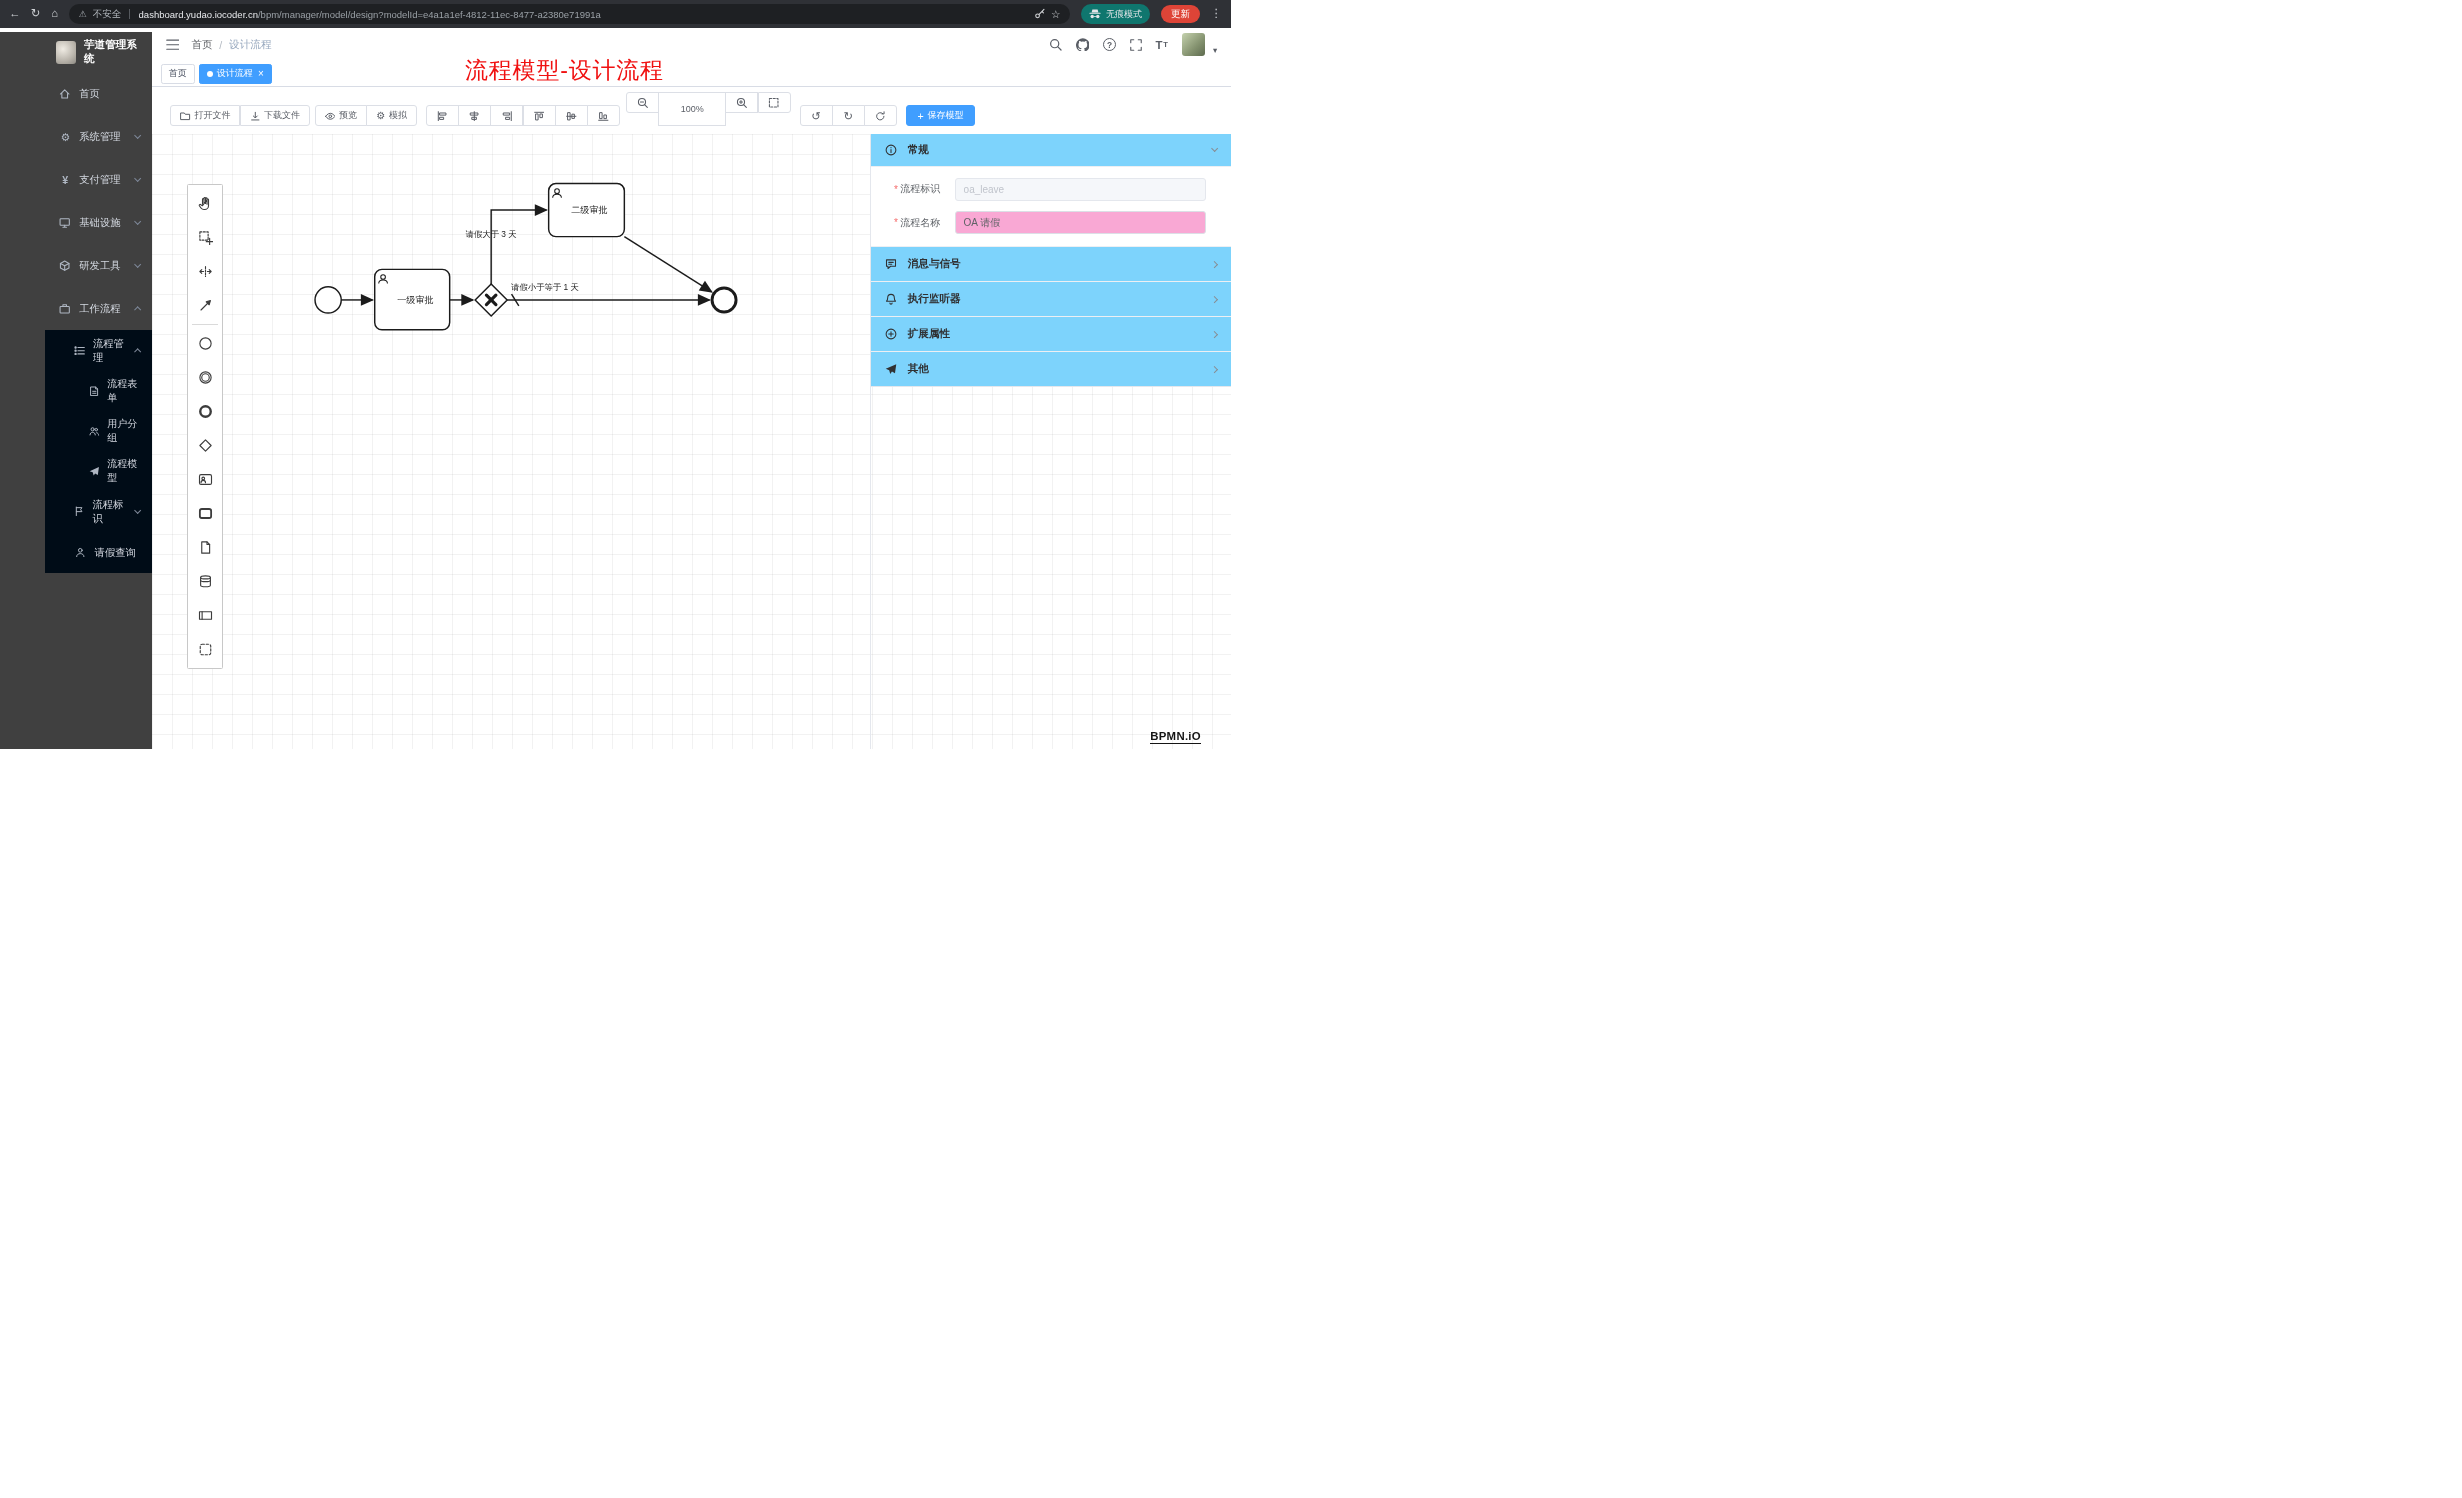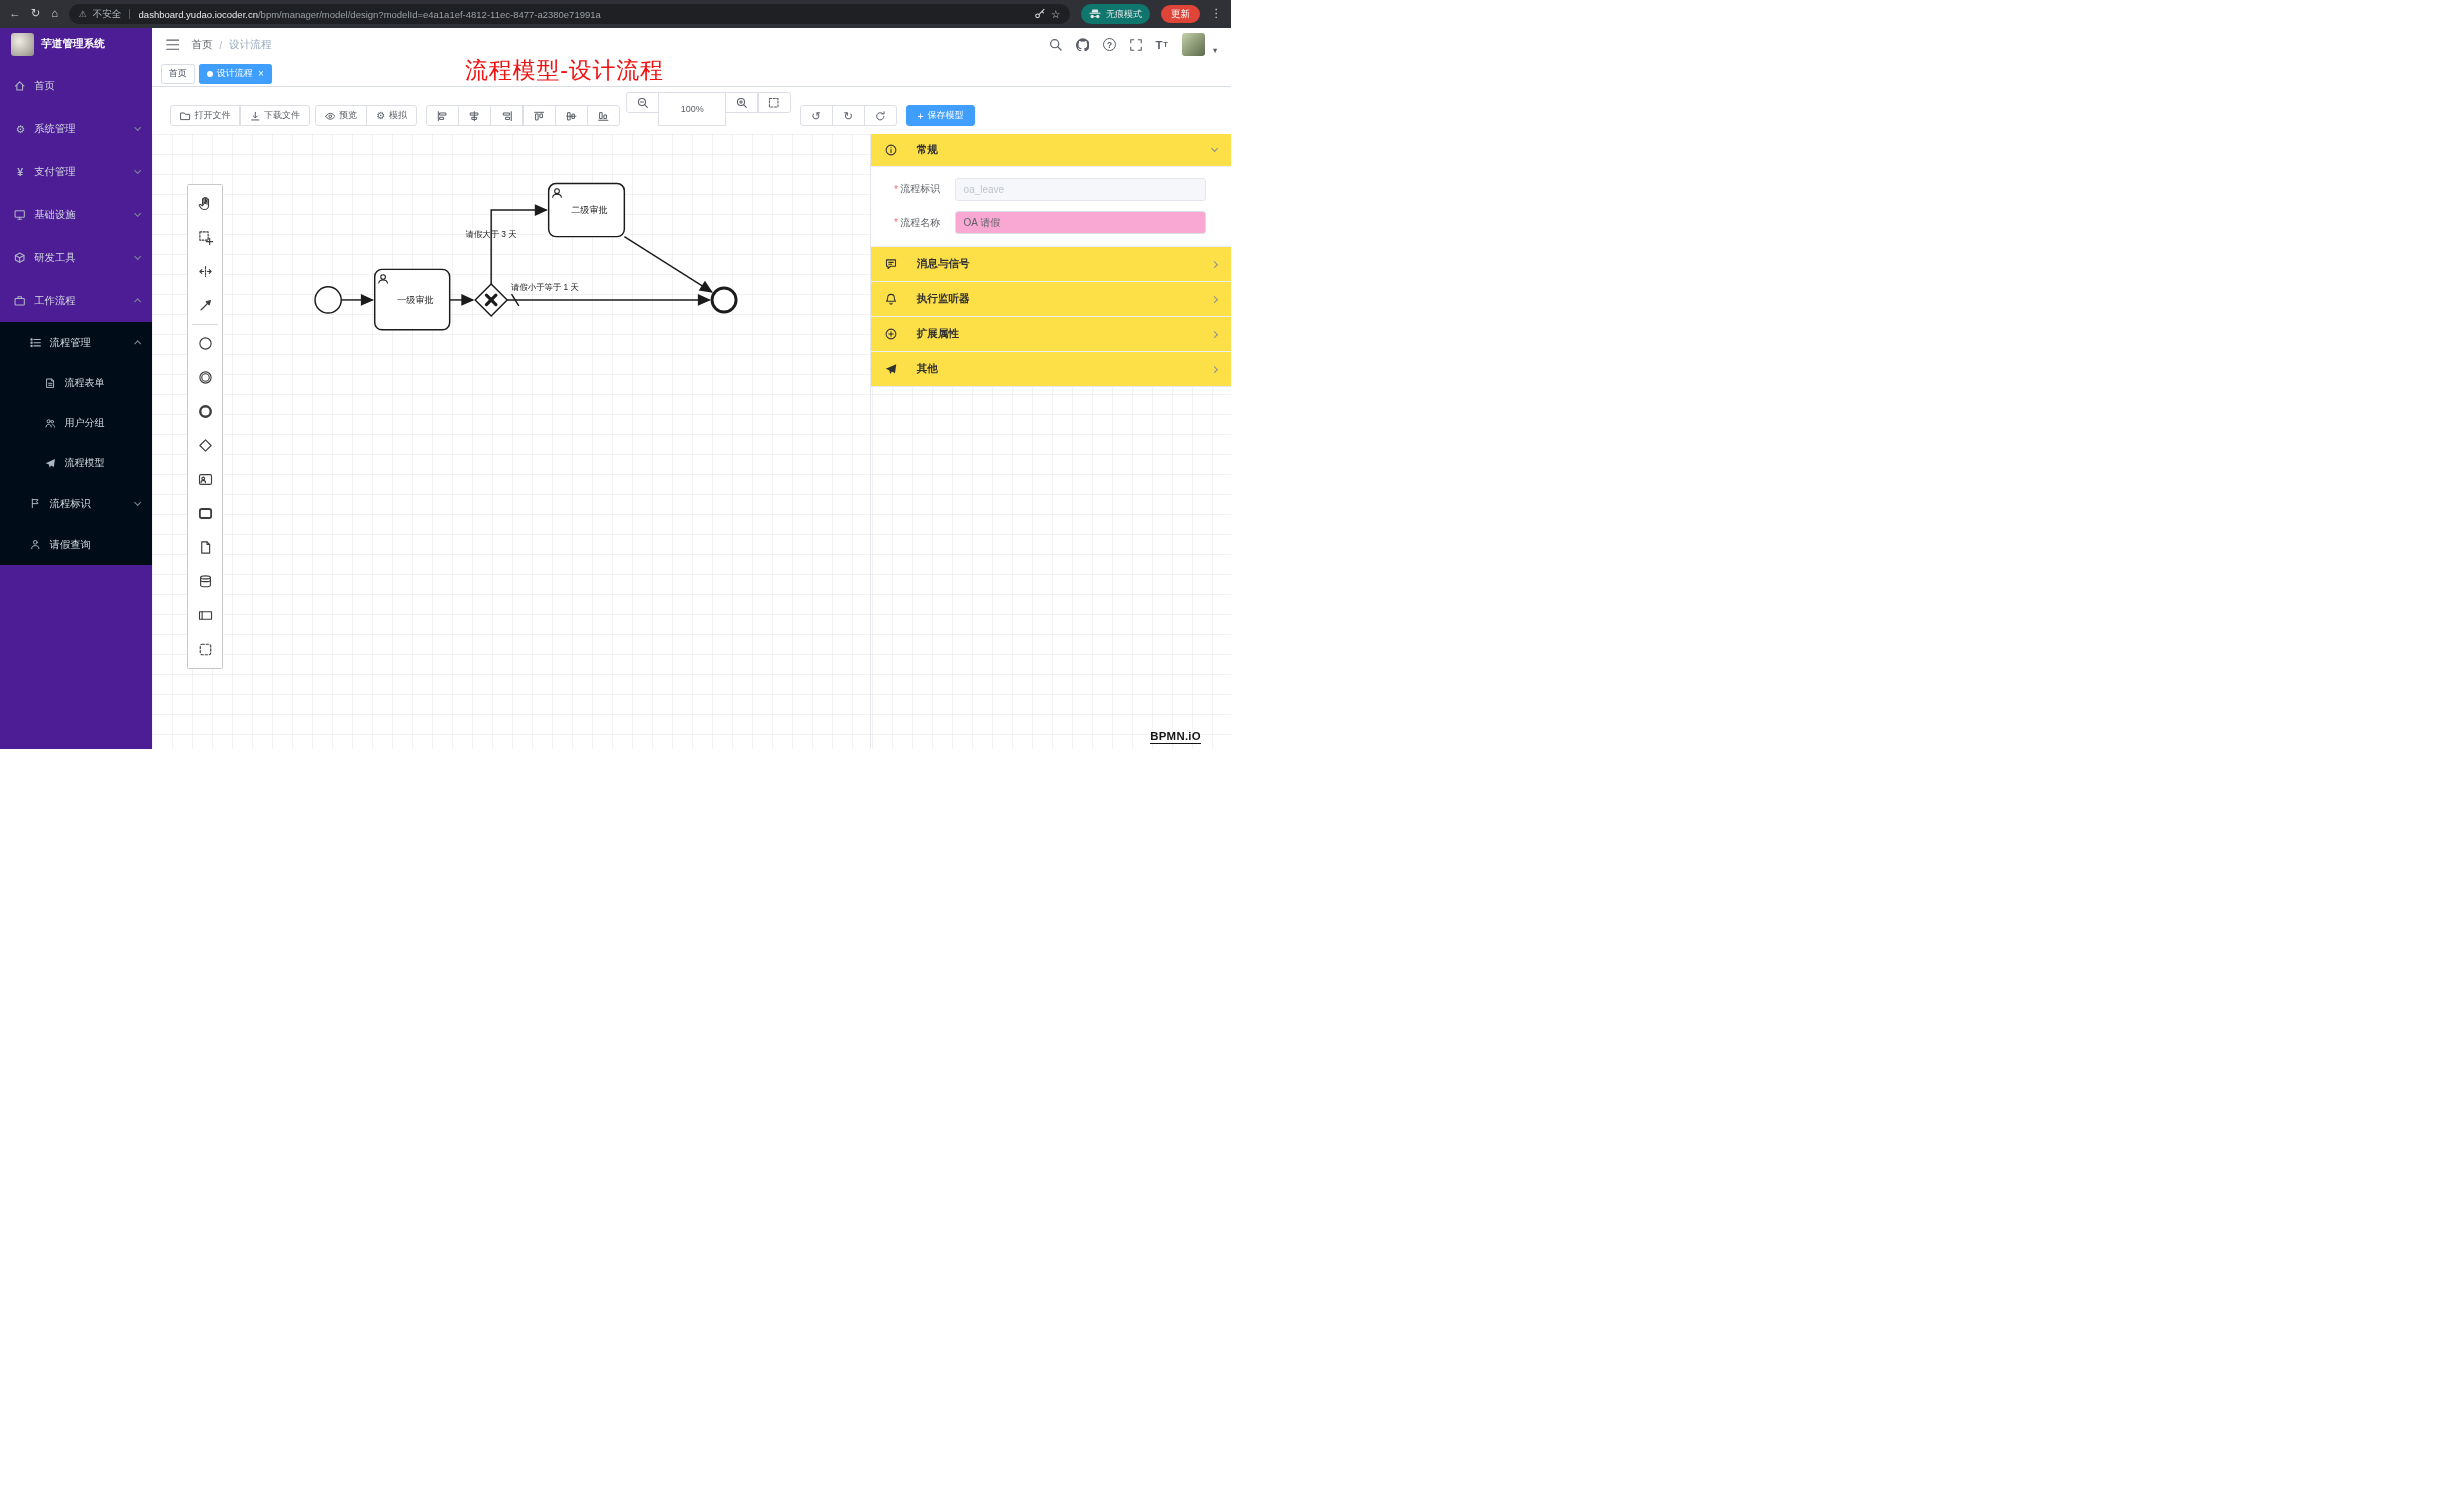--- a/index.html
+++ b/index.html
@@ -15,21 +15,21 @@
   .omnibox .warn-l { color:#b6bbc1; }
   .omnibox .odiv { width:0.8px; height:10.6px; background:#55595e; margin:0 2.3px; }
   .url { white-space:nowrap; overflow:hidden; text-overflow:ellipsis; }
   .url .dom { color:#e8eaed; }
   .url .path { color:#9aa0a6; }
   .ospace { flex:1; }
   .incog { height:20px; border-radius:10px; background:#0f766e; color:#e4e6e9; font-size:9px; display:flex; align-items:center; gap:4.6px; padding:0 8.4px; }
   .updbtn { height:18px; border-radius:9px; background:#de4437; color:#fff; font-size:9.5px; display:flex; align-items:center; padding:0 10px; cursor:pointer; }
 
   
-  .sidebar { position:absolute; top:24px; left:0; width:152px; bottom:0; background:#4c1d95; color:#cfd3dc; z-index:50; }
+  .sidebar { position:absolute; top:32px; left:0; width:152px; bottom:0; background:#404040; color:#cfd3dc; z-index:50;padding-left:45px; }
   .logo-row { height:40px; display:flex; align-items:center; padding:0 10.6px; gap:7.6px; }
   .logo-img { width:23px; height:23px; border-radius:3px; background:radial-gradient(circle at 35% 35%, #f0ece4, #b9b4ab 60%, #8d8a83); }
   .logo-title { font-size:10.6px; font-weight:bold; color:#fff; }
   .m-item { display:flex; align-items:center; height:43px; padding:0 12px 0 13.7px; gap:7.6px; font-size:10.3px; cursor:pointer; color:#d4d9e1; }
   .m-item .mi { width:13px; display:inline-flex; justify-content:center; color:#aeb6c2; font-size:10.6px; }
   .m-item .chev { margin-left:auto; color:#7e8899; }
   .subwrap { background:#000c17; }
   .m-sub1 { height:41px; padding-left:29px; }
   .m-sub2 { height:40px; padding-left:44px; font-size:10px; }
 
@@ -87,21 +87,21 @@
   .p-entry { height:34px; display:flex; align-items:center; justify-content:center; color:#3c3c3c; cursor:pointer; }
   .p-sep { border-top:0.8px solid #dadada; margin:1.5px 3.8px; }
   .p-entry svg { stroke:#3c3c3c; fill:none; stroke-width:1.5; stroke-linecap:round; stroke-linejoin:round; }
 
   .diagram { position:absolute; inset:0; width:100%; height:100%; }
   .bpmn-logo { position:absolute; right:30px; bottom:5.3px; font-size:11.4px; font-weight:bold; color:#151515; border-bottom:1.9px solid #151515; padding-bottom:0.8px; letter-spacing:0.3px; cursor:pointer; }
 
   
   .panel { position:absolute; top:106px; right:0; width:361px; bottom:0; border-left:0.8px solid #e4e7ed; }
   .panel-content { background:#fff; border-bottom:0.8px solid #e4e7ed; }
-  .sec { height:35px; display:flex; align-items:center; padding:0 13.7px 0 13.7px; gap:20px; background:#fde047; border-top:0.8px solid #edeff3; cursor:pointer; }
+  .sec { height:35px; display:flex; align-items:center; padding:0 13.7px 0 13.7px; gap:11px; background:#7dd3fc; border-top:0.8px solid #edeff3; cursor:pointer; }
   .sec:first-child { border-top:none; height:33px; border-bottom:0.8px solid #edeff3; }
   .sec .s-title { font-size:10.6px; font-weight:bold; color:#303133; }
   .sec .s-chev { margin-left:auto; color:#888c92; }
   .sec svg { stroke:#303133; fill:none; stroke-width:1.4; stroke-linecap:round; stroke-linejoin:round; }
   .pform { padding:10.6px 0 12px 0; background:#fff; }
   .f-row { display:flex; align-items:center; padding-left:23px; }
   .f-row + .f-row { margin-top:10.6px; }
   .f-label { width:61px; font-size:10px; color:#5f6368; display:flex; align-items:center; gap:2.3px; flex:none; }
   .f-star { color:#f56c6c; }
   .f-input { width:251px; height:23px; border:0.8px solid #dcdfe6; border-radius:3px; padding:0 7.6px; font-size:10px; color:#606266; background:#f9a8d4; outline:none; font-family:inherit; }

